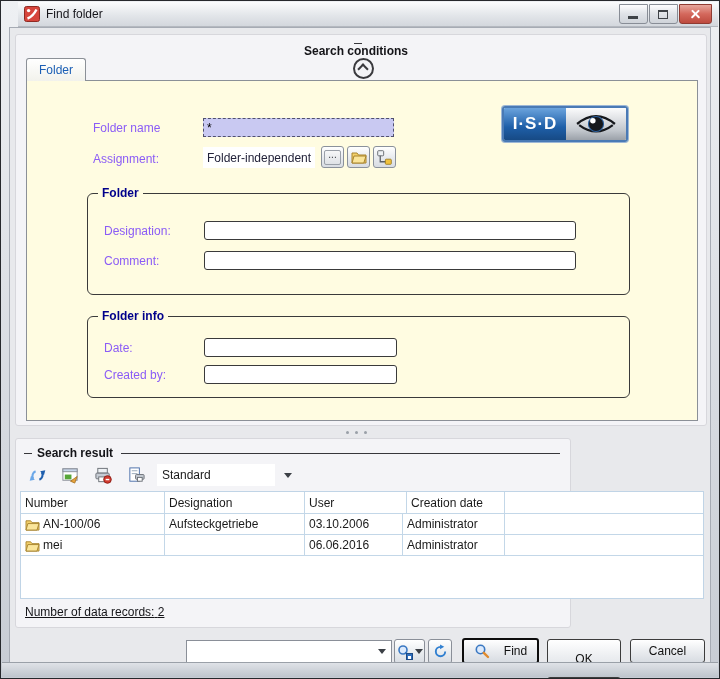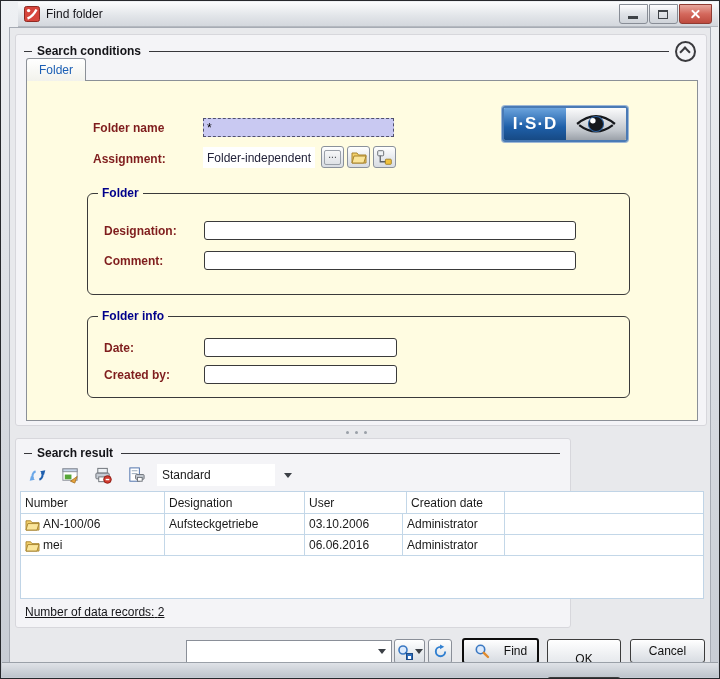--- a/index.html
+++ b/index.html
@@ -33,21 +33,21 @@
   .collapse-btn{width:17px;height:17px;border:2px solid #3a3a3e;border-radius:50%;
     margin-left:6px;flex:0 0 auto;position:relative;background:transparent;cursor:pointer;}
   .chev-up{position:absolute;left:4px;top:5px;width:6px;height:6px;
     border-top:2px solid #3a3a3e;border-right:2px solid #3a3a3e;transform:rotate(-45deg);}
   
   .tab{position:absolute;left:10px;top:23px;height:23px;padding:0 12px;box-sizing:border-box;
     border:1px solid #8b9097;border-bottom:none;border-radius:3px 3px 0 0;z-index:2;
     background:linear-gradient(#ffffff,#f2f2ec);color:#1b5fb5;display:flex;align-items:center;cursor:pointer;}
   .yellow{position:absolute;left:10px;top:45px;width:672px;height:341px;box-sizing:border-box;
     background:#fffce1;border:1px solid #8b9097;}
-  .lbl{position:absolute;font-weight:bold;color:#7f1d1d;}
+  .lbl{position:absolute;font-weight:normal;color:#8b5cf6;}
   .ginput{position:absolute;box-sizing:border-box;height:19px;border:1px solid #3a3a3a;
     border-radius:3px;background:#fff;font:12px "Liberation Sans",sans-serif;padding:0 4px;}
   .fn-input{position:absolute;box-sizing:border-box;height:19px;border:1px dashed #50506e;
     background:#c9c9f2;font:12px "Liberation Sans",sans-serif;padding:0 3px;border-radius:0;}
   .assign-val{position:absolute;background:#fff;height:21px;display:flex;align-items:center;
     padding:0 4px;color:#23233a;}
   .mini-btn{position:absolute;width:23px;height:22px;box-sizing:border-box;border:1px solid #8a919b;
     border-radius:3px;background:linear-gradient(#ffffff,#e7eaee 55%,#d9dde3);
     display:flex;align-items:center;justify-content:center;cursor:pointer;}
   .dots-box{width:15px;height:13px;border:1px solid #9aa0a8;border-radius:2px;
@@ -122,21 +122,21 @@
       <div class="winbtn close">
           <div class="glyph-x1"></div>
           <div class="glyph-x2"></div>
         </div>
     </div>
   </div>
 
   <div class="client">
 
     <div class="gpanel" style="left:5px;top:6px;width:692px;height:392px;">
-      <div class="legend-row" style="top:8px;">
+      <div class="legend-row" style="top:8px;flex-direction:column;">
         <div class="legend-dash"></div>
         <span class="legend-text">Search conditions</span>
         <div class="legend-line"></div>
         <div class="collapse-btn">
             <div class="chev-up"></div>
           </div>
       </div>
 
       <div class="tab">
         <span>Folder</span>

